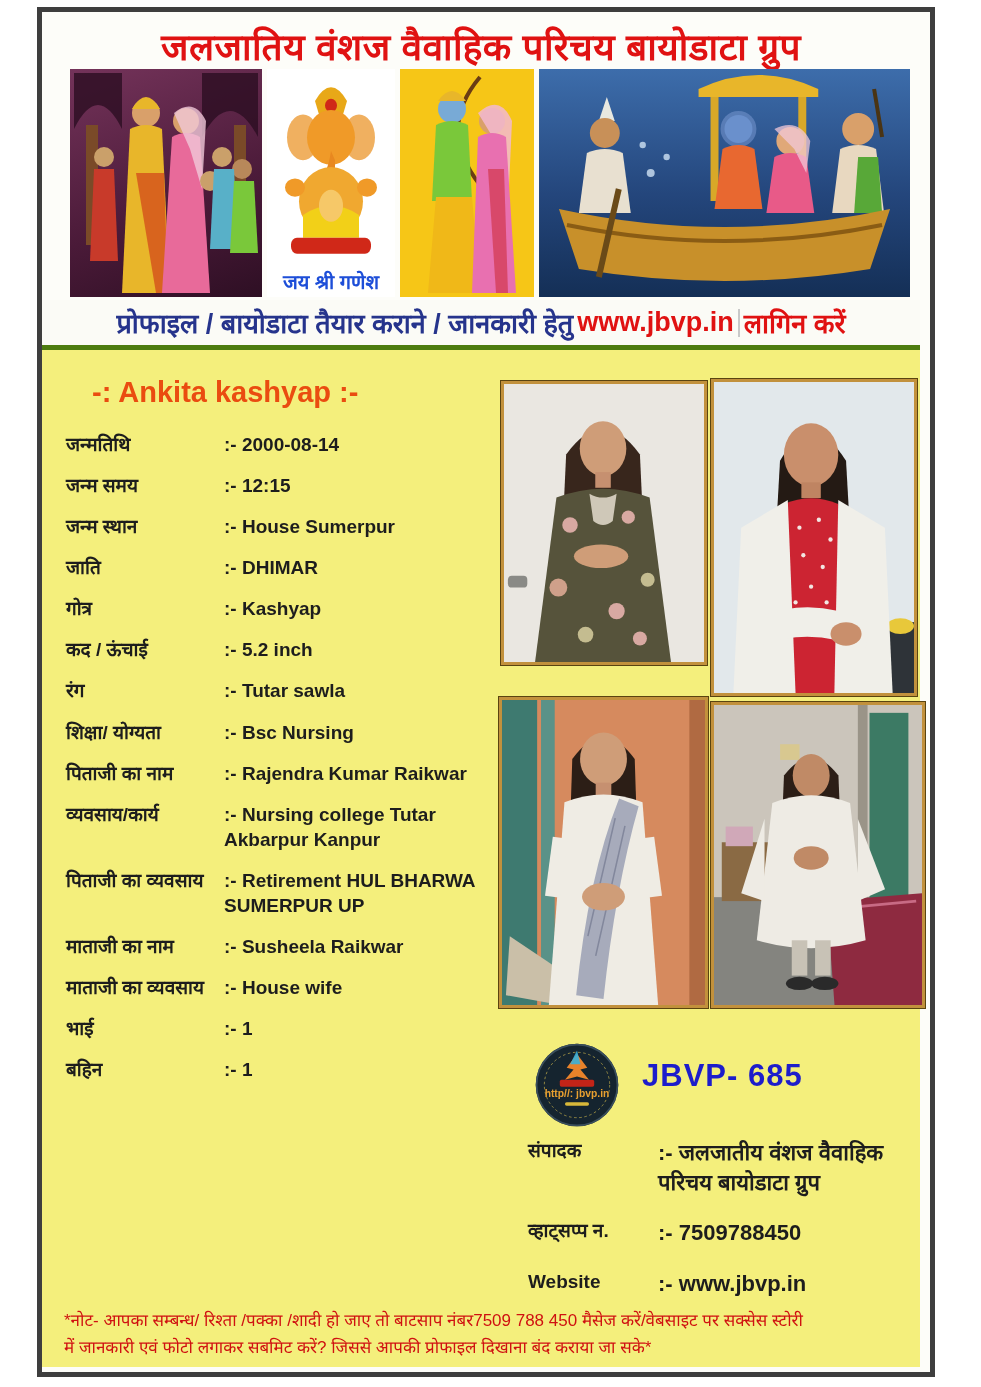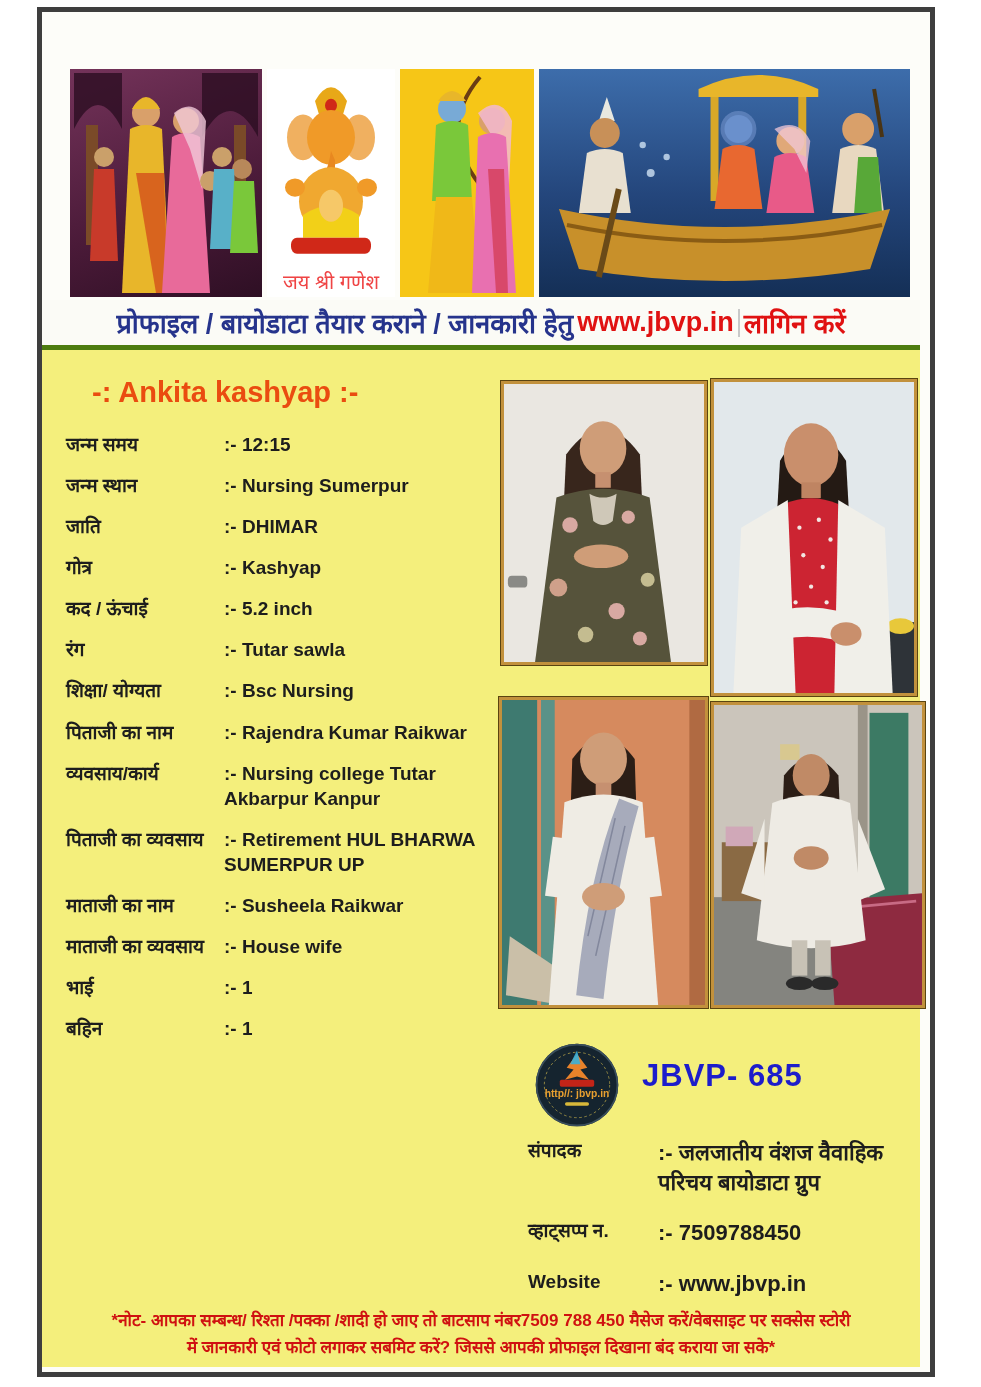--- a/index.html
+++ b/index.html
@@ -12,21 +12,21 @@
   .title{margin-top:8px;text-align:center;font-size:37px;font-weight:bold;color:#e01212;
          letter-spacing:0.5px;}
   .deity-row{position:absolute;top:57px;left:28px;width:840px;height:228px;display:flex;gap:5px;}
   .panel{position:relative;overflow:hidden;}
   .panel svg{display:block;width:100%;height:100%;}
   .p1{width:192px;background:linear-gradient(160deg,#74335a 0%,#4a1a38 60%,#2e0f24 100%);}
   .p2{width:128px;background:#ffffff;}
   .p3{width:134px;background:#f6c617;}
   .p4{flex:1;background:linear-gradient(180deg,#3d6dab 0%,#24467c 55%,#142f56 100%);}
   .ganesh-caption{position:absolute;left:0;right:0;bottom:2px;text-align:center;
-                  font-size:20px;font-weight:normal;color:#ef4444;}
+                  font-size:20px;font-weight:bold;color:#1d4ed8;}
   .band{position:absolute;left:0;top:288px;width:878px;height:45px;display:flex;
         align-items:center;justify-content:center;gap:4px;background:#fbfbf6;
         font-weight:bold;font-size:27px;white-space:nowrap;}
   .band-navy{color:#26348c;}
   .band-url{color:#e01212;text-decoration:none;cursor:pointer;}
   .band-sep{width:2px;height:28px;background:#c9c9c9;}
   .band-login{color:#e01212;cursor:pointer;}
   
   .bodyarea{position:absolute;left:0;top:333px;width:878px;height:1017px;
             background:#f4ef7c;border-top:5px solid #4d7c0f;}
@@ -46,30 +46,31 @@
   
   .logo{position:absolute;left:492px;top:692px;width:86px;height:86px;}
   .logo svg{display:block;width:100%;height:100%;}
   .regid{position:absolute;left:600px;top:708px;font-size:31px;font-weight:bold;
          color:#1d1dcb;letter-spacing:1px;}
   .regfields{position:absolute;left:486px;top:788px;width:392px;}
   .rrow{display:flex;margin-bottom:21px;}
   .rlabel{width:130px;font-size:19px;font-weight:bold;color:#1d1d1d;line-height:1.35;}
   .rvalue{width:258px;font-size:22px;font-weight:bold;color:#1d1d1d;line-height:1.35;}
   
-  .note{position:absolute;left:0;right:0;bottom:6px;text-align:center;color:#cf1111;
-        font-weight:bold;font-size:17px;line-height:1.55;}
+  .note{position:absolute;left:0;right:0;bottom:6px;color:#cf1111;
+        font-weight:normal;font-size:17px;line-height:1.55;padding-left:22px;}
 </style>
 </head>
 <body>
 
 <div class="page">
   <div class="frame">
 
     <div class="header">
+      <div class="title">जलजातिय वंशज वैवाहिक परिचय बायोडाटा ग्रुप</div>
 
       <div class="deity-row">
 
         <div class="panel p1">
           <svg viewBox="0 0 96 114" preserveAspectRatio="none" aria-hidden="true">
             <path d="M2 30 Q14 6 26 30 L26 2 L2 2 Z" fill="#2c0e22" opacity="0.8"></path>
             <path d="M66 34 Q80 8 94 34 L94 2 L66 2 Z" fill="#2c0e22" opacity="0.8"></path>
             <rect x="8" y="28" width="6" height="60" fill="#7a4a28"></rect>
             <rect x="82" y="28" width="6" height="60" fill="#7a4a28"></rect>
             <circle cx="38" cy="22" r="7" fill="#d9a06a"></circle>
@@ -154,29 +155,33 @@
         <span class="band-url">www.jbvp.in</span>
         <span class="band-sep"></span>
         <span class="band-login">लागिन करें</span>
       </div>
     </div>
 
     <div class="bodyarea">
       <div class="name">-: Ankita kashyap :-</div>
 
       <div class="fields">
+  <div class="frow">
+    <div class="flabel">जन्मतिथि</div>
+    <div class="fvalue">:- 2000-08-14</div>
+  </div>
 
   <div class="frow">
     <div class="flabel">जन्म समय</div>
     <div class="fvalue">:- 12:15</div>
   </div>
 
   <div class="frow">
     <div class="flabel">जन्म स्थान</div>
-    <div class="fvalue">:- Nursing Sumerpur</div>
+    <div class="fvalue">:- House Sumerpur</div>
   </div>
 
   <div class="frow">
     <div class="flabel">जाति</div>
     <div class="fvalue">:- DHIMAR</div>
   </div>
 
   <div class="frow">
     <div class="flabel">गोत्र</div>
     <div class="fvalue">:- Kashyap</div>

